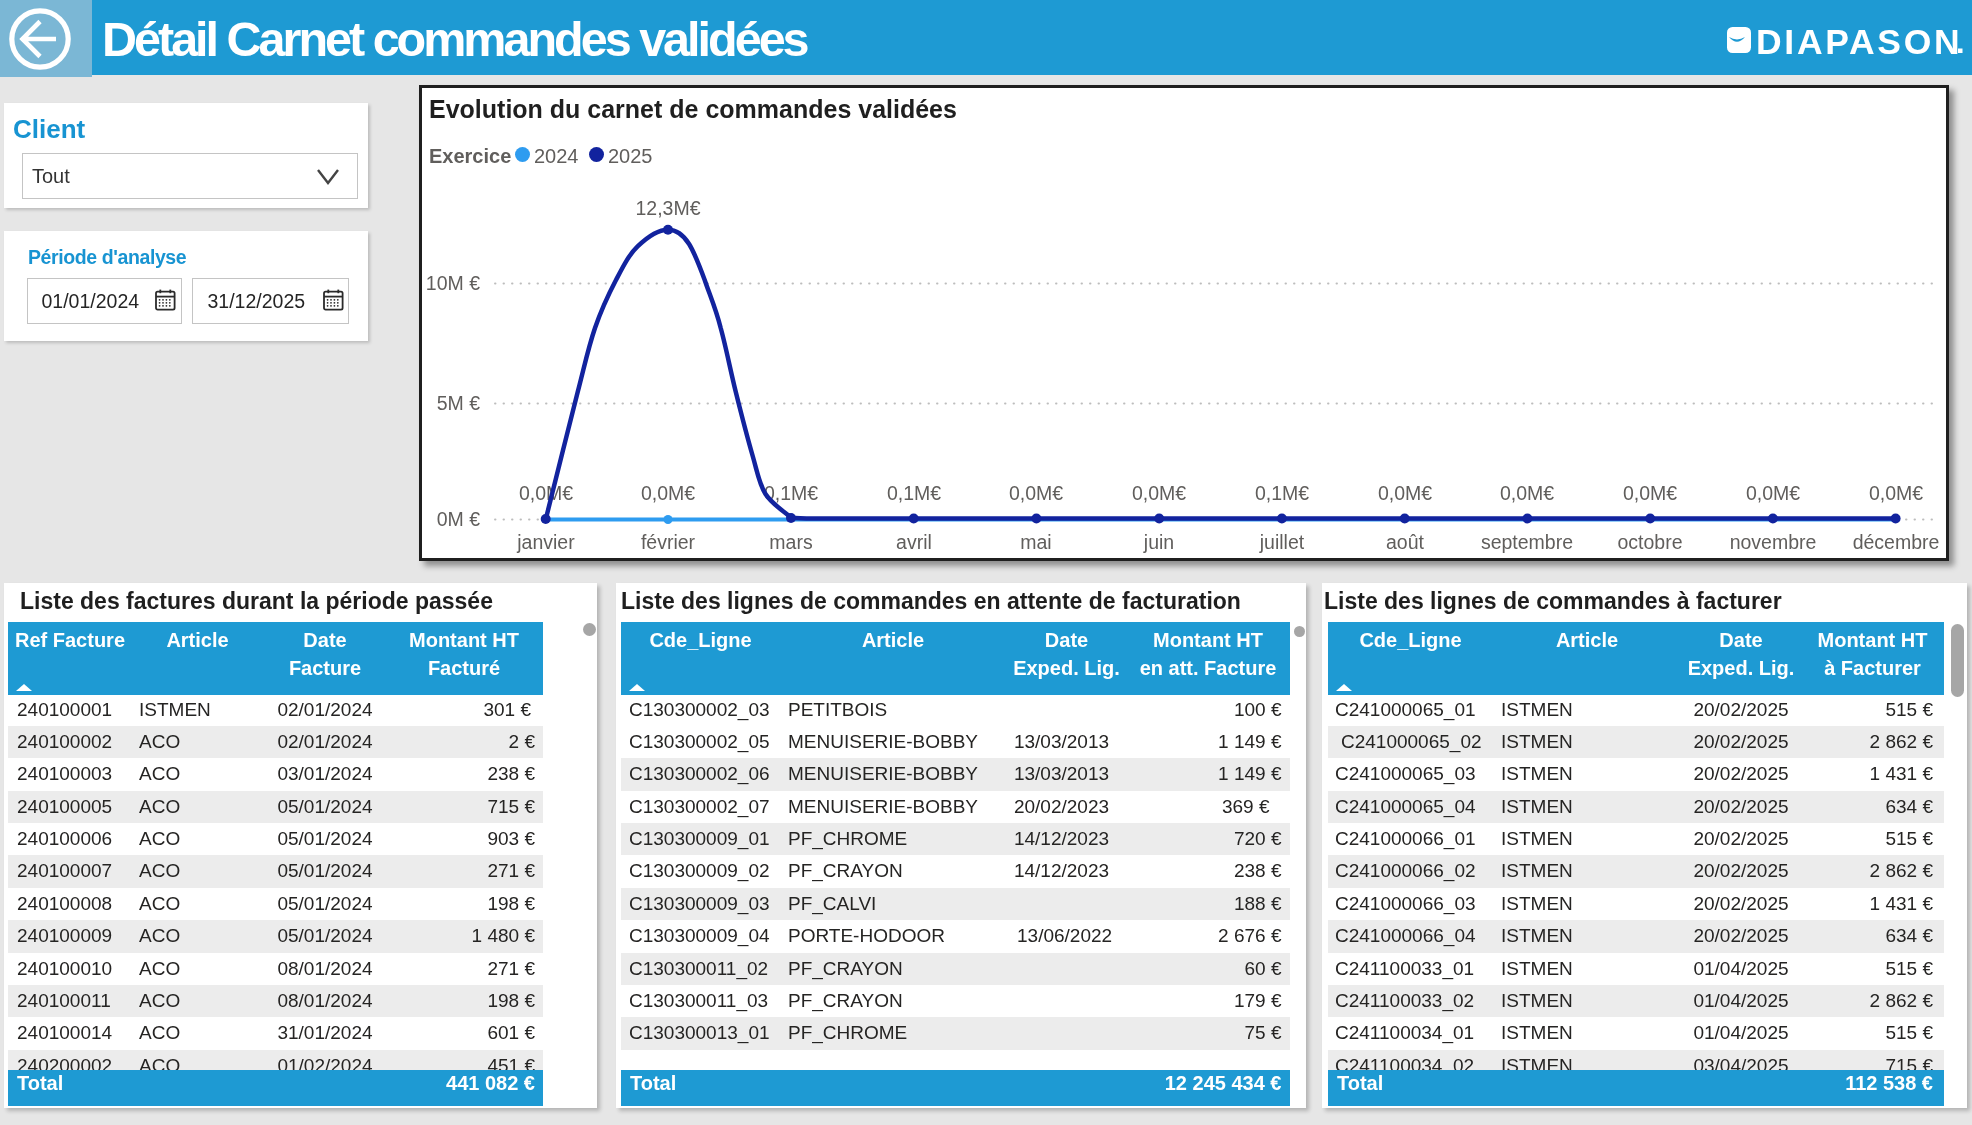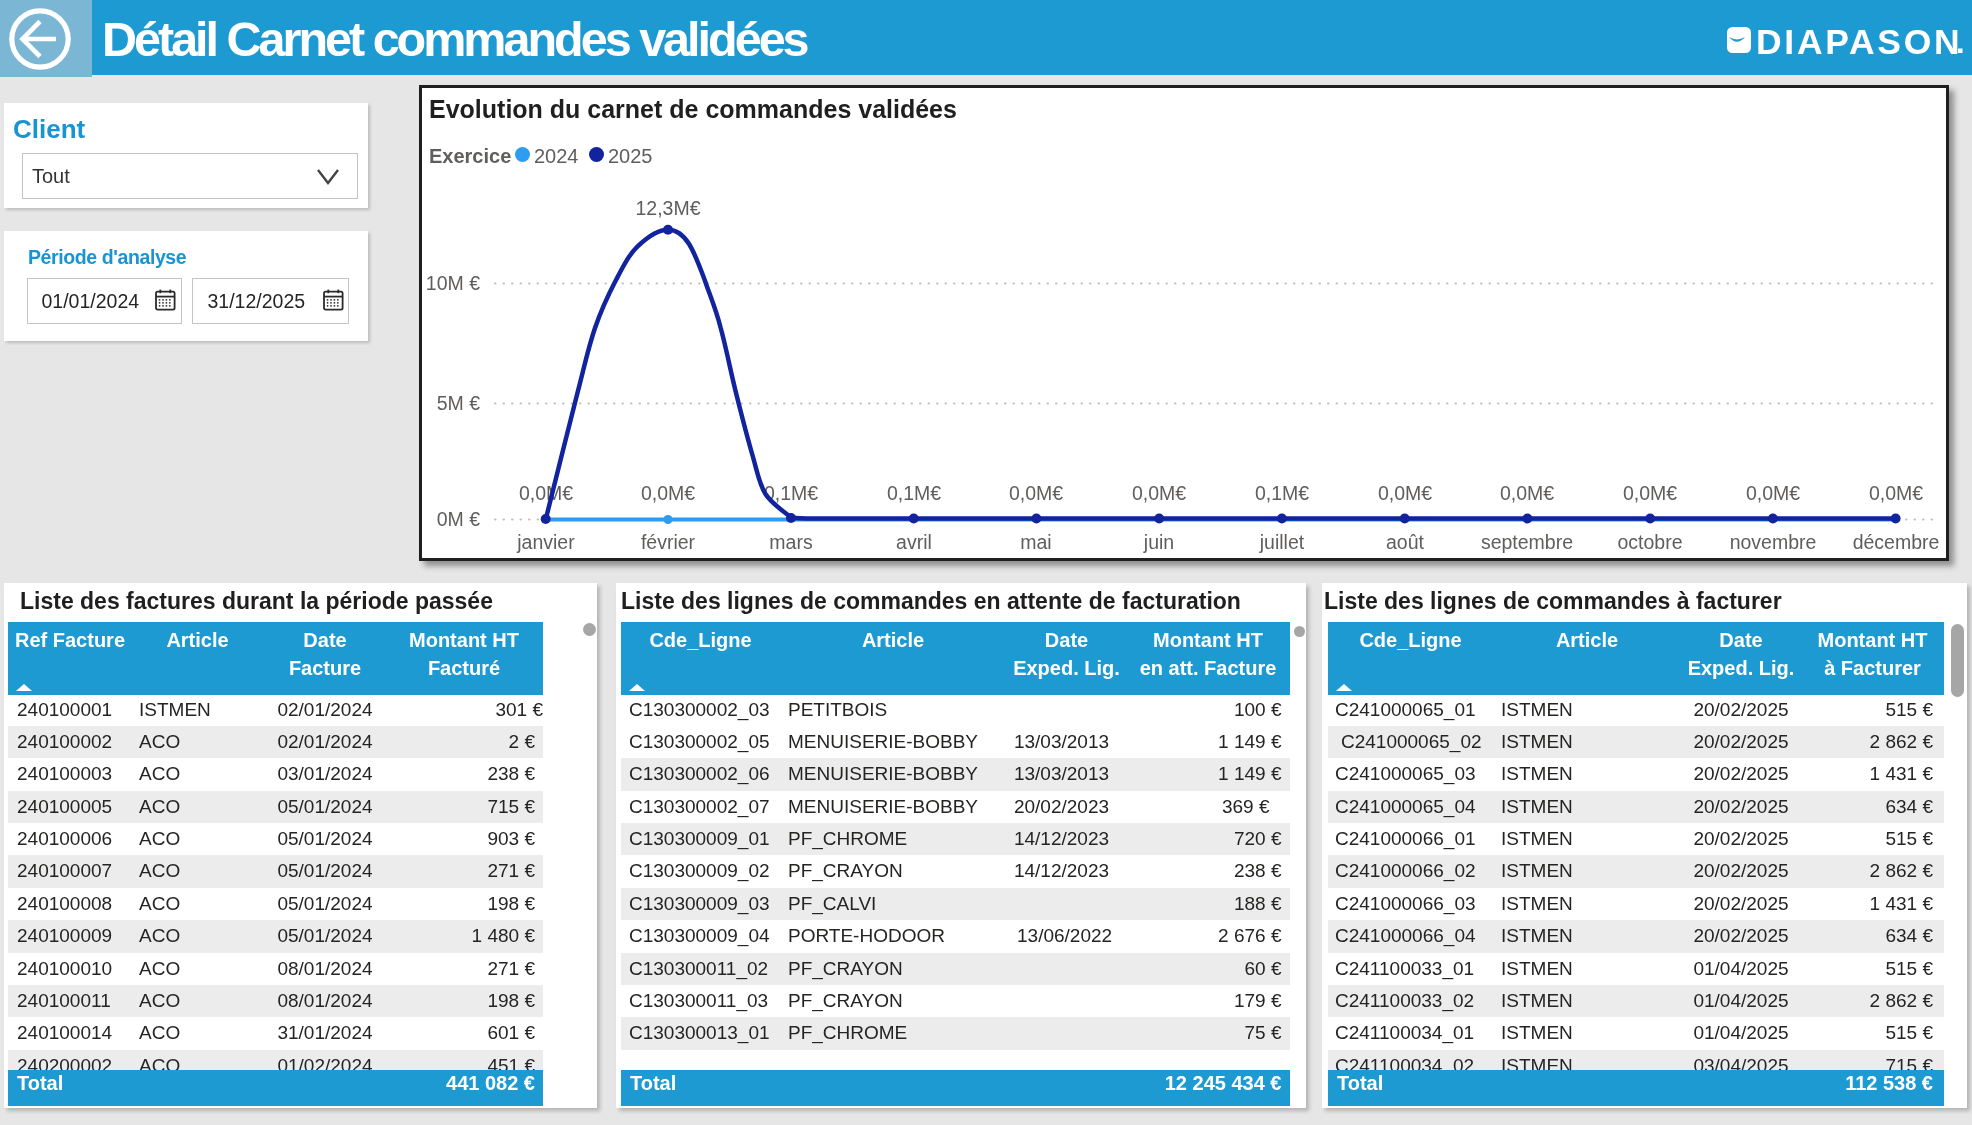--- a/index.html
+++ b/index.html
@@ -181,21 +181,21 @@
   <div class="hc" style="left:124px;width:131px;">Article</div>
   <div class="hc" style="left:257px;width:120px;">Date<br>Facture</div>
   <div class="hc" style="left:377px;width:158px;">Montant HT<br>Facturé</div>
   <div class="sortarr"></div>
 </div>
 <div class="rows" style="left:8px;top:693.5px;width:535px;height:376.5px;" id="rows1">
     <div class="rw">
       <div class="cell" style="left:9px">240100001</div>
       <div class="cell" style="left:131px">ISTMEN</div>
       <div class="cell" style="left:257px;width:120px;text-align:center">02/01/2024</div>
-      <div class="cell" style="right:0;text-align:left">301 €</div>
+      <div class="cell" style="right:12px;text-align:left">301 €</div>
     </div>
     <div class="rw alt">
       <div class="cell" style="left:9px">240100002</div>
       <div class="cell" style="left:131px">ACO</div>
       <div class="cell" style="left:257px;width:120px;text-align:center">02/01/2024</div>
       <div class="cell" style="right:8px;text-align:right">2 €</div>
     </div>
     <div class="rw">
       <div class="cell" style="left:9px">240100003</div>
       <div class="cell" style="left:131px">ACO</div>

